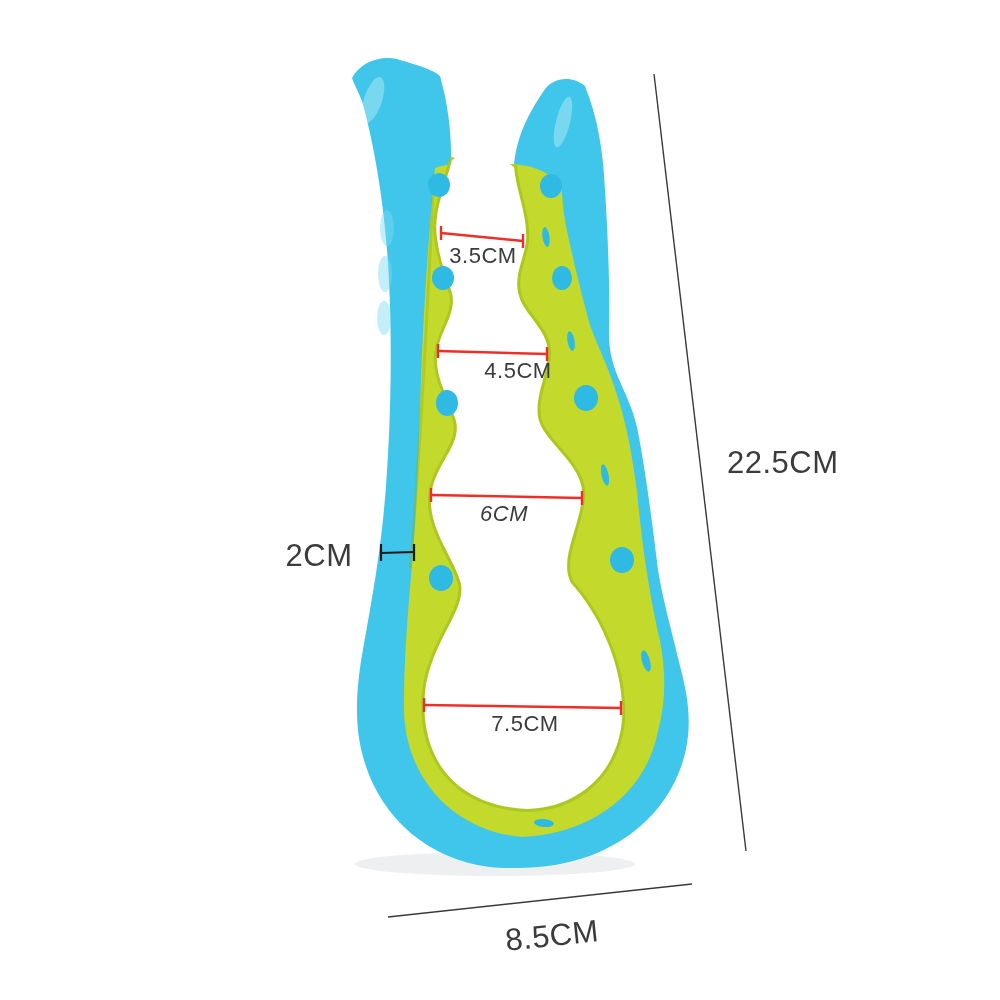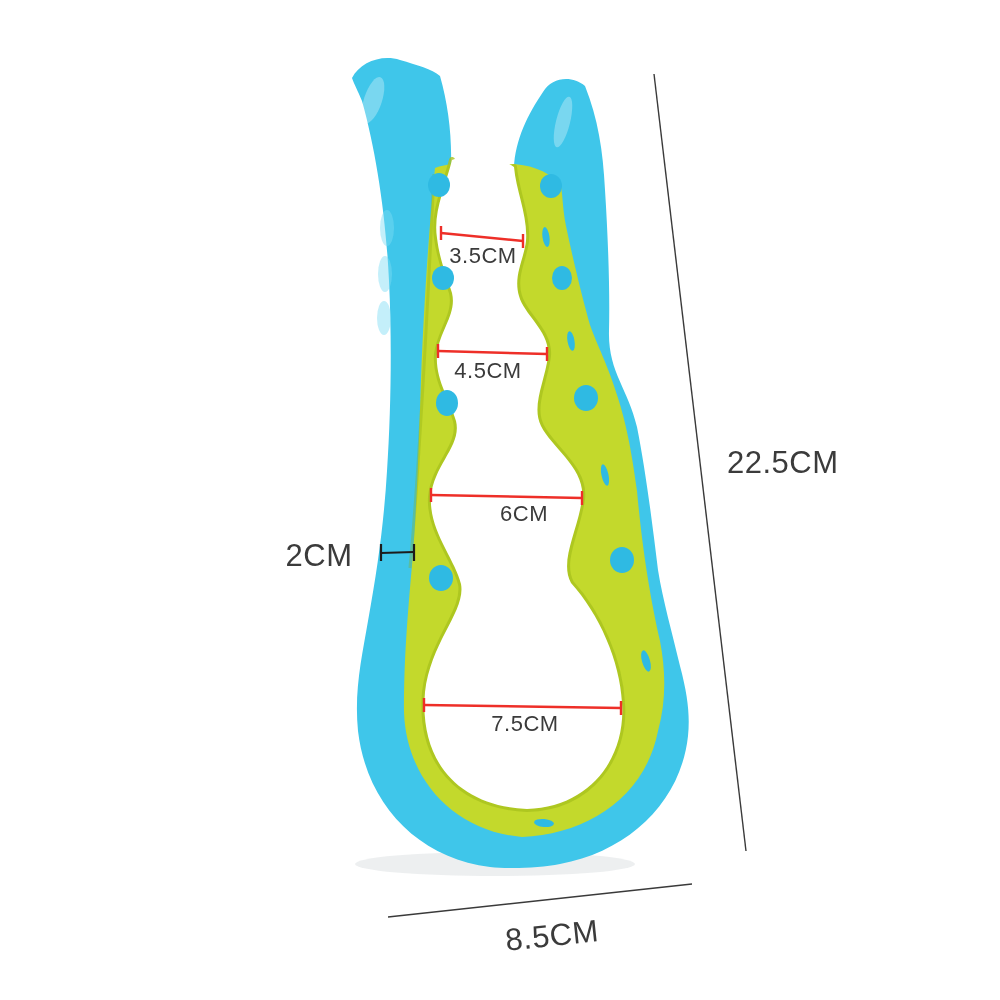--- a/index.html
+++ b/index.html
@@ -193,23 +193,23 @@
       <line class="dim-black" x1="414" y1="544" x2="414" y2="561"></line>
     </g>
 
     <line class="dim-thin" x1="654" y1="74" x2="746" y2="851"></line>
 
     <line class="dim-thin" x1="388" y1="917" x2="692" y2="884"></line>
   </svg>
 
   <div class="label small" style="left:483px; top:245px;">3.5CM</div>
 
-  <div class="label small" style="left:488px; top:360px;">4.5CM</div>
-
-  <div class="label small" style="left:524px; top:503px;">6CM</div>
+  <div class="label small" style="left:518px; top:360px;">4.5CM</div>
+
+  <div class="label small" style="left:504px; top:503px;font-style:italic;">6CM</div>
 
   <div class="label small" style="left:525px; top:713px;text-align:center;">7.5CM</div>
 
   <div class="label big lbl-thickness" style="left:319px; top:540px;">2CM</div>
 
   <div class="label big lbl-height" style="left:727px; top:447px;text-align:center;">22.5CM</div>
 
   <div class="label big lbl-width" style="left:552px; top:920px;">8.5CM</div>
 </div>
 

